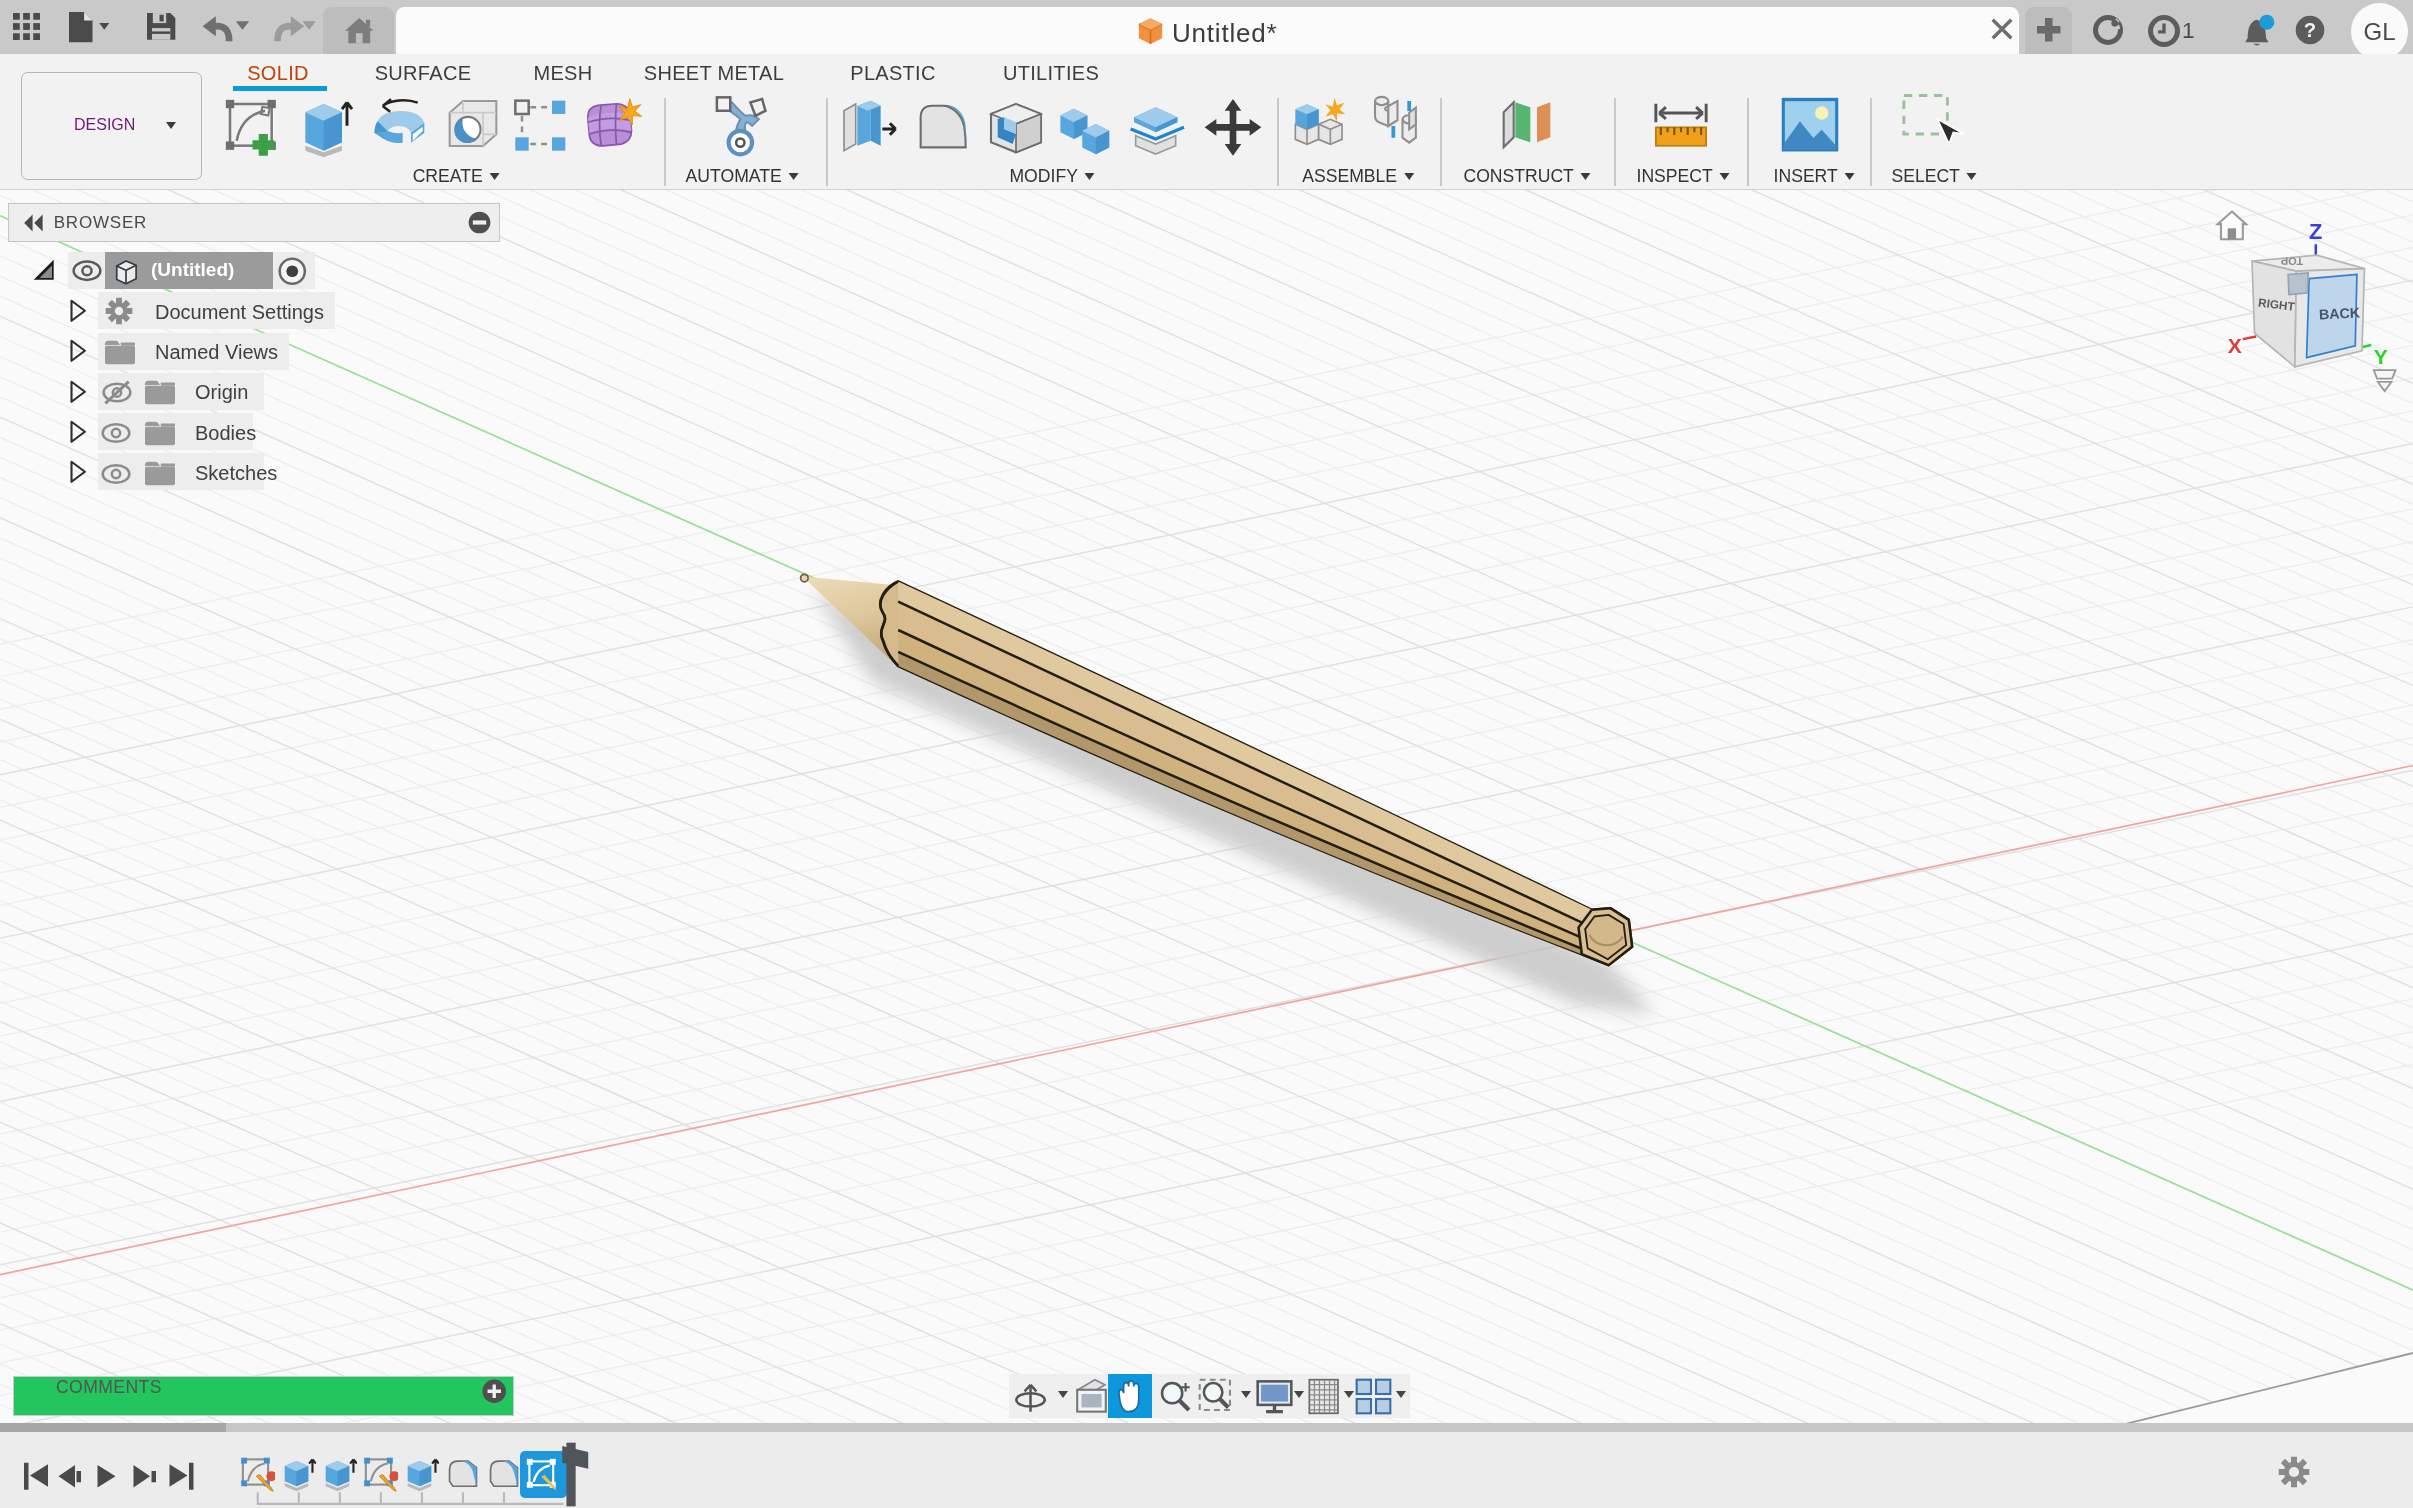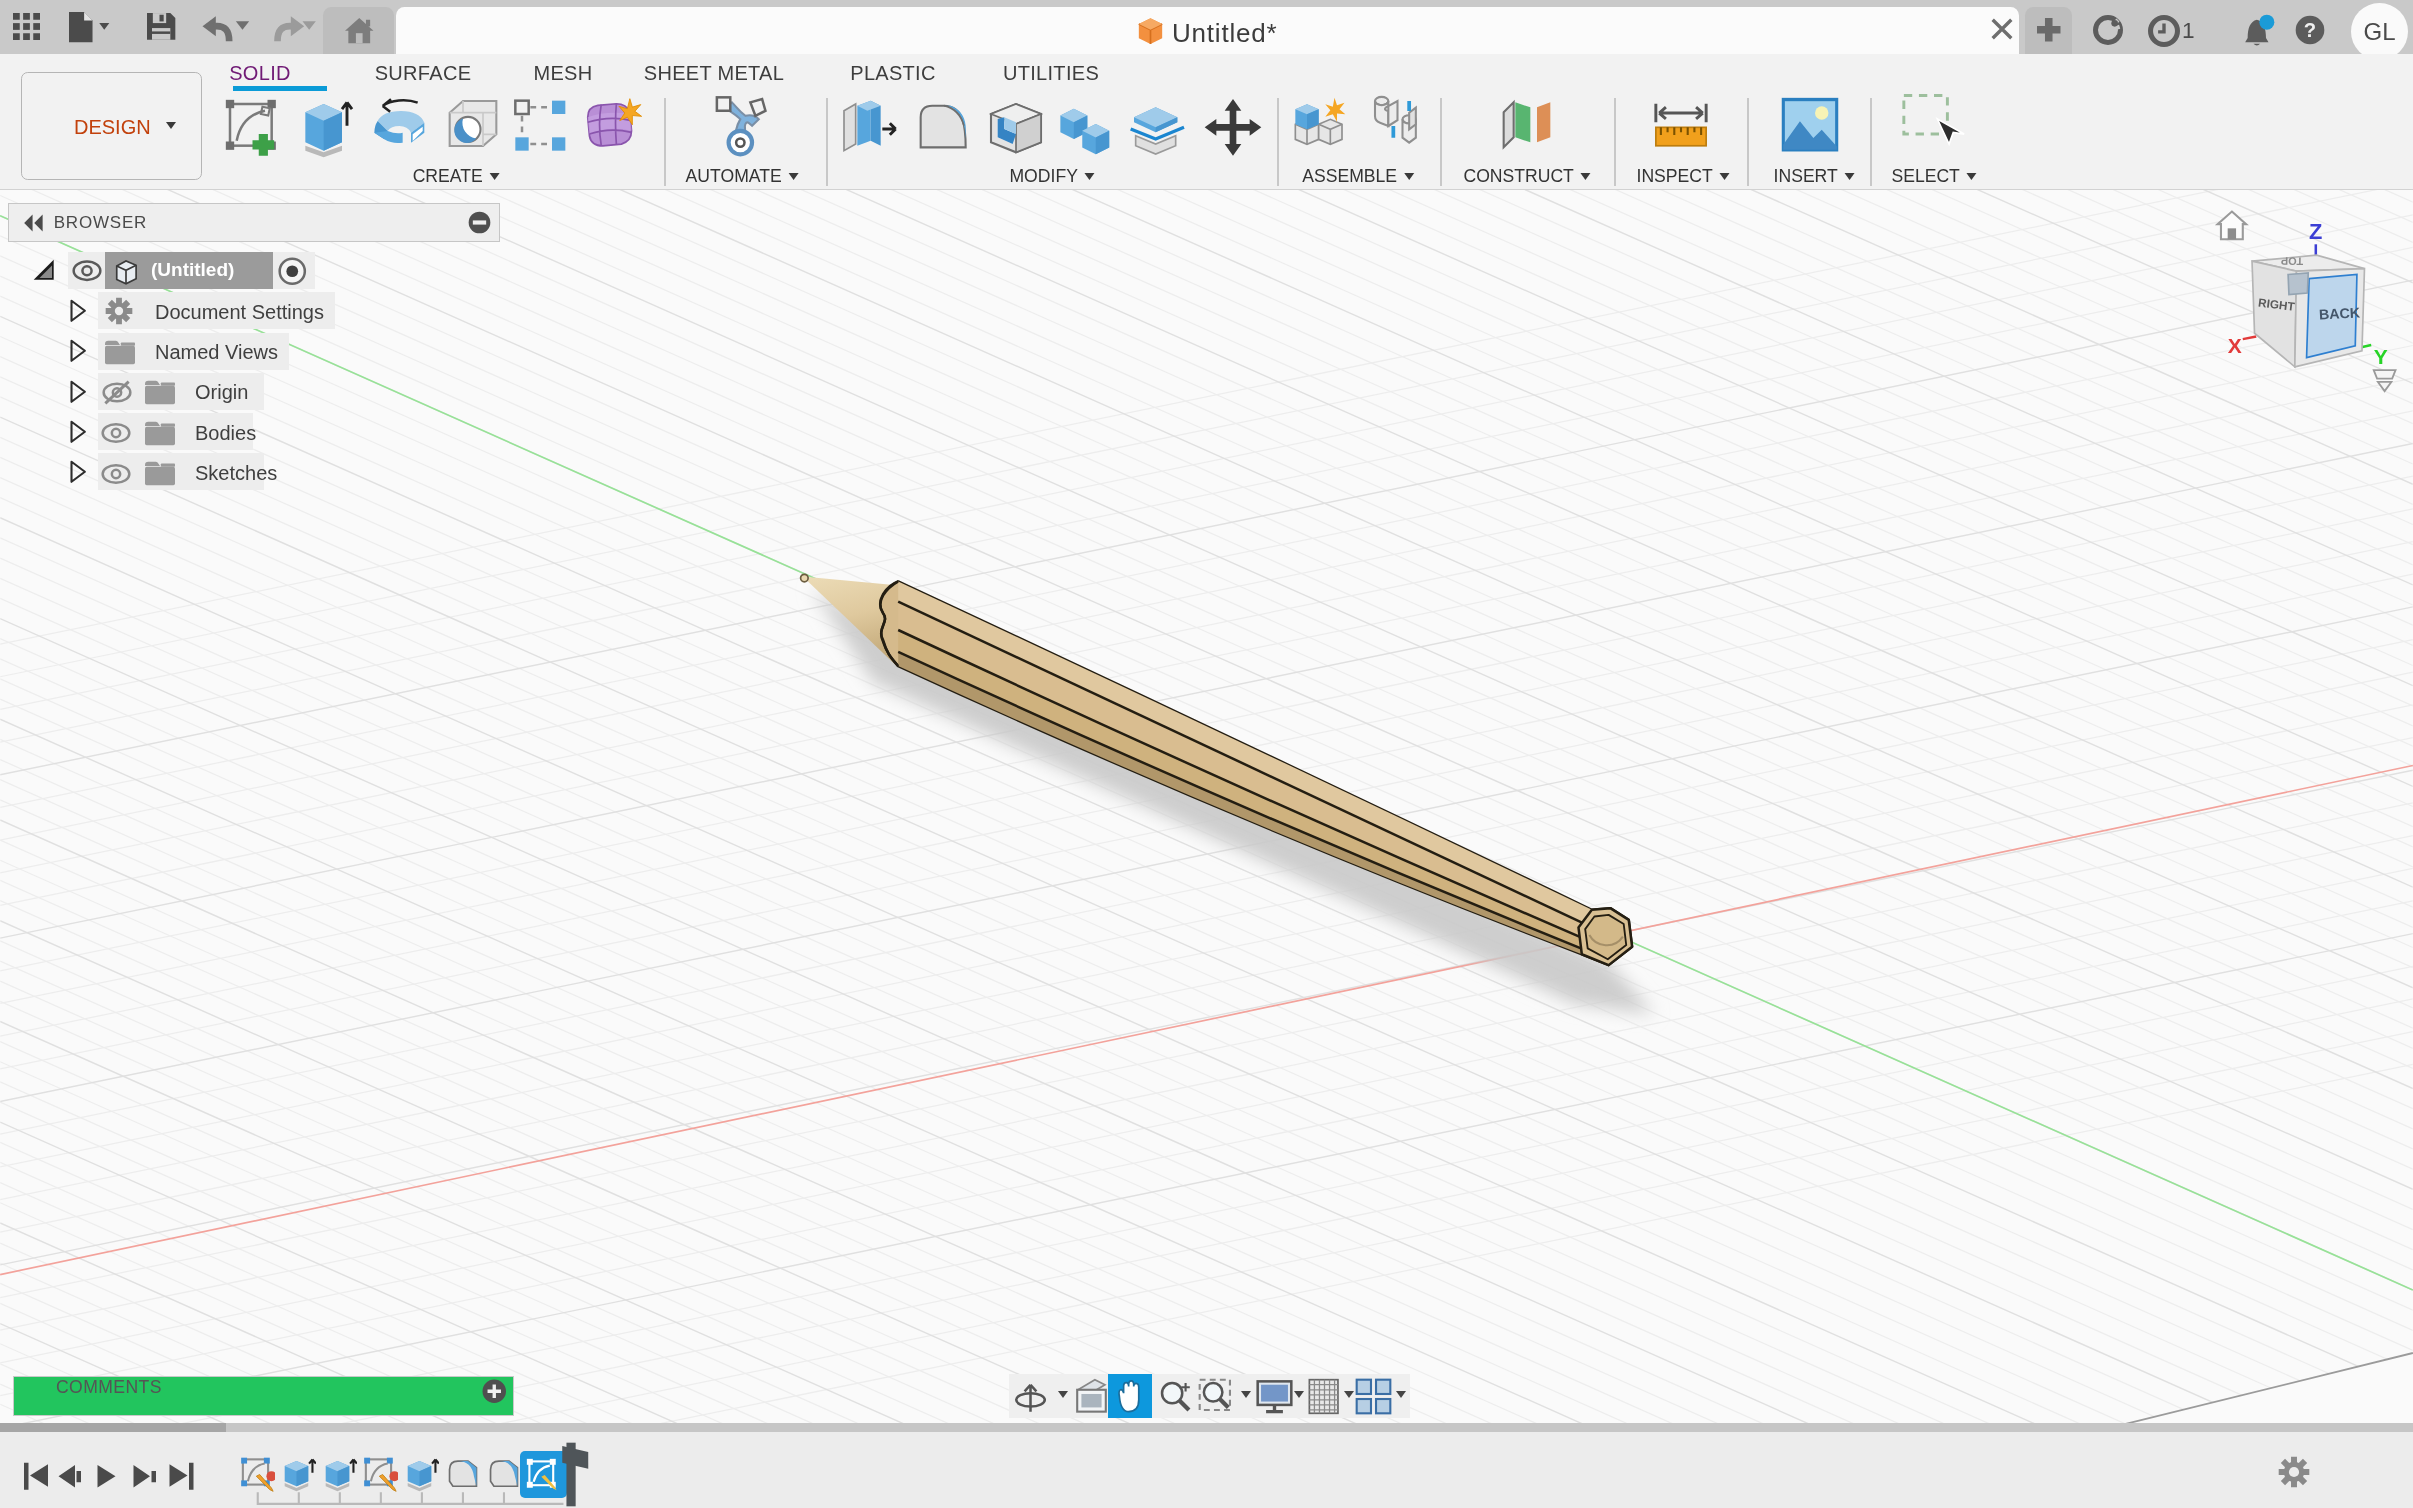--- a/index.html
+++ b/index.html
@@ -221,29 +221,29 @@
     <path d="M10 30 C10 18 13 10 21 8 C29 10 32 18 32 30 L35 35 L7 35 Z" fill="#5c5c5c"></path>
     <path d="M17 37 Q21 41 25 37 Z" fill="#5c5c5c"></path>
     <circle cx="33" cy="11" r="9" fill="#1b9bd7"></circle>
   </svg>
 <svg class="abs" style="left:2294px;top:14.2px" width="32" height="32" viewBox="0 0 38 38">
     <circle cx="19" cy="19" r="17" fill="#5c5c5c"></circle>
     <text x="19" y="27" font-family="Liberation Sans" font-size="24" font-weight="bold" fill="#efefef" text-anchor="middle">?</text>
   </svg>
 <div class="abs" style="left:2351px;top:3.4px;width:57px;height:57px;background:#fafafa;border-radius:50%;display:flex;align-items:center;justify-content:center;font-size:24px;color:#4a4a4a">GL</div>
 <div class="ribbon"></div>
-<div class="tabl" style="left:260px;color:#701a75">SOLID</div>
+<div class="tabl" style="left:278px;color:#c2410c">SOLID</div>
 <div class="tabl" style="left:423px;color:#3d3d3d">SURFACE</div>
 <div class="tabl" style="left:563px;color:#3d3d3d">MESH</div>
 <div class="tabl" style="left:714px;color:#3d3d3d">SHEET METAL</div>
 <div class="tabl" style="left:893px;color:#3d3d3d">PLASTIC</div>
 <div class="tabl" style="left:1051px;color:#3d3d3d">UTILITIES</div>
 <div class="abs" style="left:233px;top:86px;width:94px;height:5px;background:#0b9bd7"></div>
 <div class="abs" style="left:21px;top:72px;width:181px;height:108px;border:1.7px solid #b5b5b5;border-radius:6.7px"></div>
-<div class="abs" style="left:74px;top:116px;font-size:20px;color:#c2410c">DESIGN</div>
+<div class="abs" style="left:74px;top:116px;font-size:16px;color:#701a75">DESIGN</div>
 <div class="caret abs" style="left:159px;top:122px"></div>
 <div class="glabel" style="left:456px">CREATE<span class="caret"></span></div>
 <div class="glabel" style="left:742px">AUTOMATE<span class="caret"></span></div>
 <div class="glabel" style="left:1052px">MODIFY<span class="caret"></span></div>
 <div class="glabel" style="left:1358px">ASSEMBLE<span class="caret"></span></div>
 <div class="glabel" style="left:1527px">CONSTRUCT<span class="caret"></span></div>
 <div class="glabel" style="left:1683px">INSPECT<span class="caret"></span></div>
 <div class="glabel" style="left:1814px">INSERT<span class="caret"></span></div>
 <div class="glabel" style="left:1934px">SELECT<span class="caret"></span></div>
 <div class="sep" style="left:664px"></div>

